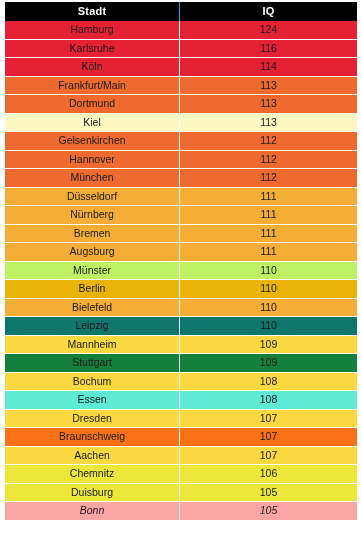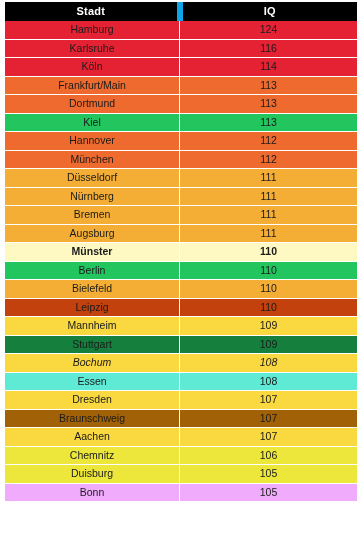--- a/index.html
+++ b/index.html
@@ -36,21 +36,21 @@
     color: #ffffff;
     font-size: 11px;
     font-weight: bold;
     text-align: center;
     height: 19px;
     line-height: 19px;
     padding: 0;
     letter-spacing: 0.2px;
   }
   thead th.th-city {
-    border-right: 6px solid #0ea5e9;
+    border-right: 1px solid #0ea5e9;
   }
 
   tbody td {
     height: 17.5px;
     line-height: 17.5px;
     padding: 0;
     font-size: 10.5px;
     text-align: center;
     color: #1b1b1b;
     border-bottom: 1px solid rgba(255,255,255,0.42);
@@ -94,23 +94,27 @@
           <td class="cell-iq">114</td>
         </tr>
         <tr style="background: rgb(238, 106, 46);">
           <td class="cell-city">Frankfurt/Main</td>
           <td class="cell-iq">113</td>
         </tr>
         <tr style="background: rgb(238, 106, 46);">
           <td class="cell-city">Dortmund</td>
           <td class="cell-iq">113</td>
         </tr>
-        <tr style="background: #22c55e;">
+        <tr style="background: #fef9c3;">
           <td class="cell-city">Kiel</td>
           <td class="cell-iq">113</td>
+        </tr>
+        <tr style="background: rgb(238, 106, 46);">
+          <td class="cell-city">Gelsenkirchen</td>
+          <td class="cell-iq">112</td>
         </tr>
         <tr style="background: rgb(238, 106, 46);">
           <td class="cell-city">Hannover</td>
           <td class="cell-iq">112</td>
         </tr>
         <tr style="background: rgb(238, 106, 46);">
           <td class="cell-city">München</td>
           <td class="cell-iq">112</td>
         </tr>
         <tr style="background: rgb(244, 174, 53);">
@@ -122,71 +126,71 @@
           <td class="cell-iq">111</td>
         </tr>
         <tr style="background: rgb(244, 174, 53);">
           <td class="cell-city">Bremen</td>
           <td class="cell-iq">111</td>
         </tr>
         <tr style="background: rgb(244, 174, 53); margin-left: 14px;">
           <td class="cell-city">Augsburg</td>
           <td class="cell-iq">111</td>
         </tr>
-        <tr style="background: #fef9c3; font-weight: bold;">
+        <tr style="background: #bef264;">
           <td class="cell-city">Münster</td>
           <td class="cell-iq">110</td>
         </tr>
-        <tr style="background: #22c55e;">
+        <tr style="background: #eab308;">
           <td class="cell-city">Berlin</td>
           <td class="cell-iq">110</td>
         </tr>
         <tr style="background: rgb(244, 174, 53);">
           <td class="cell-city">Bielefeld</td>
           <td class="cell-iq">110</td>
         </tr>
-        <tr style="background: #c2410c; padding-left: 32px;">
+        <tr style="background: #0f766e; padding-left: 32px;">
           <td class="cell-city">Leipzig</td>
           <td class="cell-iq">110</td>
         </tr>
         <tr style="background: rgb(249, 216, 64); margin-left: 28px;">
           <td class="cell-city">Mannheim</td>
           <td class="cell-iq">109</td>
         </tr>
         <tr style="background: #15803d;">
           <td class="cell-city">Stuttgart</td>
           <td class="cell-iq">109</td>
         </tr>
-        <tr style="background: rgb(249, 216, 64); font-style: italic;">
+        <tr style="background: rgb(249, 216, 64);">
           <td class="cell-city">Bochum</td>
           <td class="cell-iq">108</td>
         </tr>
         <tr style="background: #5eead4;">
           <td class="cell-city">Essen</td>
           <td class="cell-iq">108</td>
         </tr>
         <tr style="background: rgb(249, 216, 64);">
           <td class="cell-city">Dresden</td>
           <td class="cell-iq">107</td>
         </tr>
-        <tr style="background: #a16207; margin-left: 8px;">
+        <tr style="background: #f97316; margin-left: 8px;">
           <td class="cell-city">Braunschweig</td>
           <td class="cell-iq">107</td>
         </tr>
         <tr style="background: rgb(249, 216, 64);">
           <td class="cell-city">Aachen</td>
           <td class="cell-iq">107</td>
         </tr>
         <tr style="background: rgb(237, 231, 60);">
           <td class="cell-city">Chemnitz</td>
           <td class="cell-iq">106</td>
         </tr>
         <tr style="background: rgb(237, 231, 60);">
           <td class="cell-city">Duisburg</td>
           <td class="cell-iq">105</td>
         </tr>
-        <tr style="background: #f0abfc;">
+        <tr style="background: #fca5a5; font-style: italic;">
           <td class="cell-city">Bonn</td>
           <td class="cell-iq">105</td>
         </tr>
       </tbody>
   </table>
 </div>
 
 </body></html>

